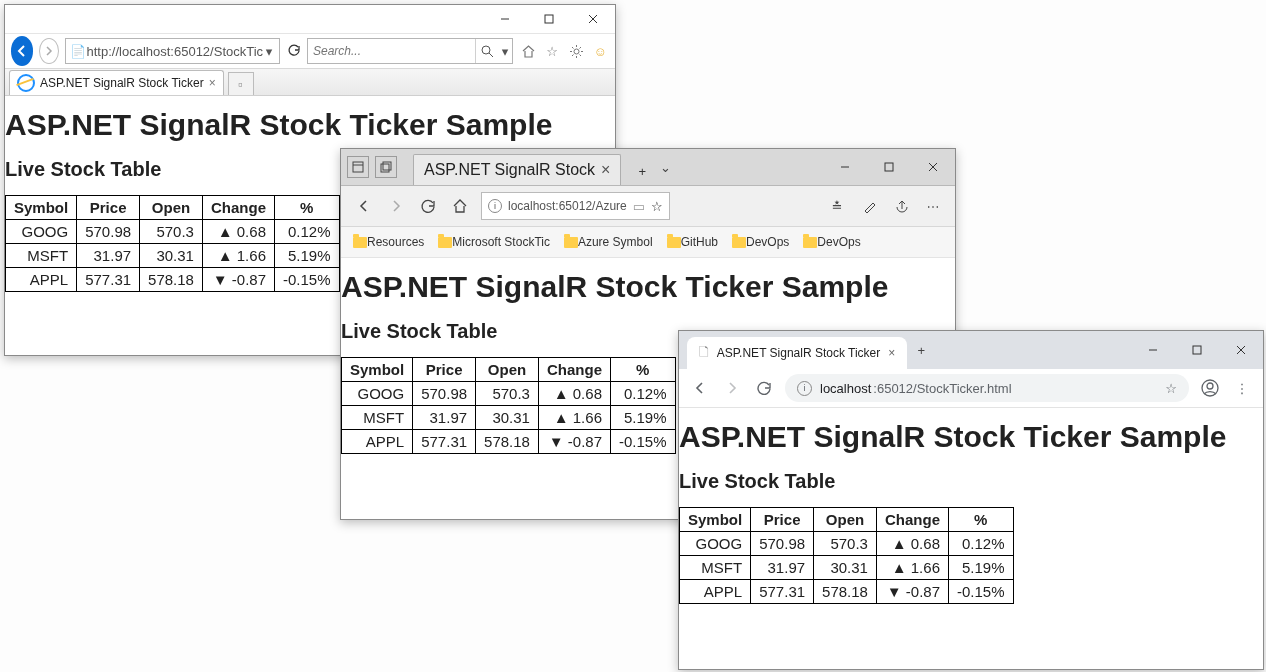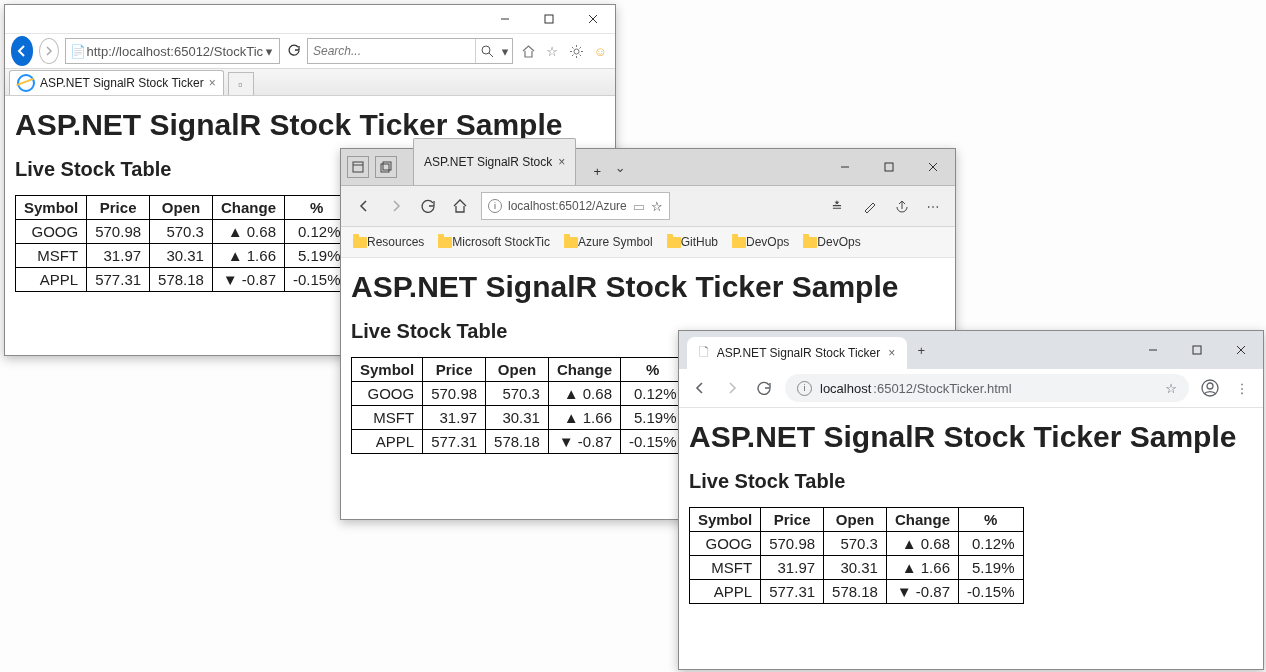--- a/index.html
+++ b/index.html
@@ -1,20 +1,20 @@
 <!DOCTYPE html>
 <html><head>
 <meta charset="utf-8">
 <style>
 html,body{margin:0;padding:0;font-family:"Segoe UI",Arial,sans-serif;background:#fdfdfd;font-size:13px;color:#222;width:1266px;height:672px;overflow:hidden;}
 .window{position:absolute;background:#fff;border:1px solid #8a8a8a;box-shadow:0 3px 10px rgba(0,0,0,.25);}
 .titlebar{height:28px;display:flex;align-items:center;background:#fff;border-bottom:1px solid #e5e5e5;}
 .titlebar .spacer{flex:1;}
 .win-ctrl{width:44px;height:28px;display:flex;align-items:center;justify-content:center;color:#333;}
-.page-content{padding:4px 10px 14px 10px;}
+.page-content{padding:4px 10px 14px 0;}
 h1{font-size:30px;font-weight:700;margin:8px 0 16px 0;}
 h2{font-size:20px;font-weight:700;margin:8px 0 14px 0;}
 table.stock{border-collapse:collapse;}
 table.stock th,table.stock td{border:1px solid #000;padding:3px 8px;font-size:15px;}
 table.stock th{font-weight:700;text-align:center;}
 table.stock td{text-align:right;}
 .num{font-variant-numeric:tabular-nums;}
 svg{display:block;}
 
 
@@ -37,21 +37,21 @@
 #ie .tab{height:24px;background:#fff;border:1px solid #bcbcbc;border-bottom:0;display:flex;align-items:center;gap:5px;padding:0 7px;font-size:12px;border-radius:3px 3px 0 0;}
 #ie .tab .ie-e{width:14px;height:14px;border-radius:50%;border:2px solid #1e90ff;position:relative;}
 #ie .tab .ie-e::after{content:"";position:absolute;width:18px;height:2px;background:#f9c23c;transform:rotate(-20deg);top:5px;left:-3px;}
 #ie .newtab{width:24px;height:22px;margin-left:4px;border:1px solid #bcbcbc;border-bottom:0;background:#f2f2f2;display:flex;align-items:center;justify-content:center;color:#888;}
 
 
 #edge{left:340px;top:148px;width:614px;height:370px;}
 #edge .titlebar{background:#d9d9d9;height:36px;border-bottom:1px solid #b8b8b8;}
 #edge .titlebar .tabset-ctl{display:flex;gap:6px;padding:0 6px;color:#444;}
 #edge .titlebar .tabset-ctl span{width:20px;height:20px;display:flex;align-items:center;justify-content:center;border:1px solid #9b9b9b;}
-#edge .etab{height:30px;margin-left:10px;background:#eaeaea;border:1px solid #aeaeae;border-bottom:0;display:flex;align-items:center;gap:6px;padding:8px 10px;font-size:12px;border-radius:2px 2px 0 0;align-self:flex-end;}
+#edge .etab{height:30px;margin-left:10px;background:#eaeaea;border:1px solid #aeaeae;border-bottom:0;display:flex;align-items:center;gap:6px;padding:0 10px;font-size:16px;border-radius:2px 2px 0 0;align-self:flex-end;}
 #edge .enew{margin-left:8px;width:26px;height:28px;display:flex;align-items:center;justify-content:center;color:#333;align-self:flex-end;}
 #edge .nav{height:40px;display:flex;align-items:center;gap:10px;padding:0 12px;background:#f0f0f0;border-bottom:1px solid #d7d7d7;}
 #edge .nav .ic{width:22px;display:flex;align-items:center;justify-content:center;color:#444;}
 #edge .addr{flex:0 0 170px;height:26px;border:1px solid #bababa;display:flex;align-items:center;background:#fff;padding:0 6px;gap:6px;}
 #edge .addr .url{flex:1;overflow:hidden;white-space:nowrap;font-size:12px;color:#555;}
 #edge .rbtns{display:flex;gap:12px;color:#444;margin-left:auto;}
 #edge .rbtns span{width:20px;display:flex;align-items:center;justify-content:center;}
 #edge .favbar{height:30px;background:#f6f6f6;border-bottom:1px solid #e4e4e4;display:flex;align-items:center;gap:14px;padding:0 12px;font-size:12px;color:#333;}
 #edge .favbar .fav{display:flex;align-items:center;}
 #edge .fav .fld{width:14px;height:11px;background:#ffcf4b;border-radius:1px;position:relative;}

